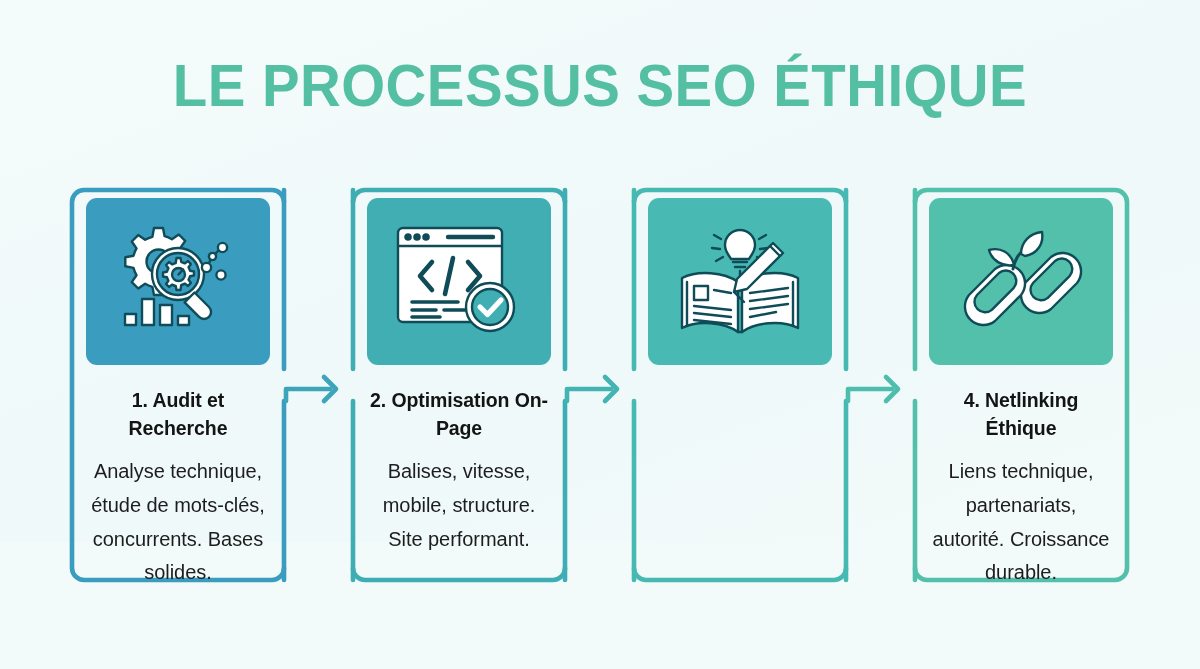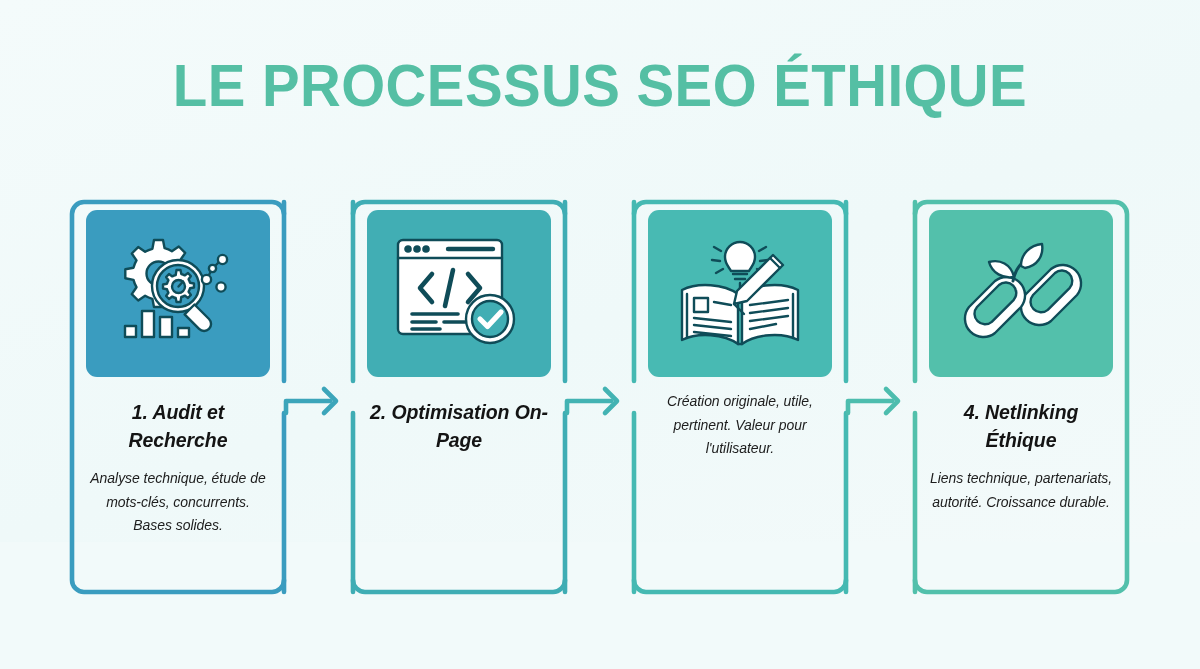--- a/index.html
+++ b/index.html
@@ -37,24 +37,23 @@
     color: #55bfa4;
     transform: scaleX(0.94);
     transform-origin: 50% 50%;
     white-space: nowrap;
   }
 
   
   .cards {
     position: absolute;
     left: 0;
-    top: 198px;
+    top: 186px;
     width: 1200px;
     height: 400px;
-    font-style: italic;
   }
 
   .card {
     position: absolute;
     top: 0;
     width: 220px;
     height: 398px;
     box-sizing: border-box;
     border-radius: 14px;
     background: transparent;
@@ -106,21 +105,21 @@
     color: #141414;
     text-align: center;
     line-height: 1.42;
     letter-spacing: -0.1px;
     max-width: 190px;
   }
 
   .card-desc {
     margin-top: 13px;
     font-family: "Liberation Sans", sans-serif;
-    font-size: 14px;
+    font-size: 20px;
     font-weight: 400;
     color: #1d1d1d;
     text-align: center;
     line-height: 1.68;
     letter-spacing: -0.05px;
     max-width: 184px;
   }
 
   
   .connector {
@@ -215,20 +214,21 @@
               <path d="M52 88 L80 88" stroke-width="3.6"></path>
               <path d="M20 95 L48 95" stroke-width="3.6"></path>
 
               <circle cx="98" cy="85" r="24" fill="#ffffff"></circle>
               <circle cx="98" cy="85" r="18" fill="#41aeb4"></circle>
               <path d="M88 85 L95.5 92.5 L109 78" stroke="#ffffff" stroke-width="5.2"></path>
             </g>
           </svg>
         </div>
         <div class="card-title">2. Optimisation On-Page</div>
+        <div class="card-desc">Balises, vitesse, mobile, structure. Site performant.</div>
       </div>
     </div>
 
     <svg class="connector" style="left:565px;" viewBox="0 0 86 398">
       <g fill="none" stroke="#43b3b3" stroke-width="4.6" stroke-linecap="round" stroke-linejoin="round">
         <path d="M 2 215 L 2 203 L 46 203"></path>
         <path d="M 40 191 L 52 203 L 40 215"></path>
       </g>
     </svg>
 
@@ -258,21 +258,20 @@
               <path d="M42 70 L59 73 M22 86 L59 90 M22 93 L59 97 M22 100 L59 104"></path>
 
               <path d="M78 73 L116 68 M78 81 L116 76 M78 89 L116 84 M78 97 L104 92"></path>
 
               <path fill="#ffffff" d="M101 23 l10 10 -36 36 -13 3 3-13 Z"></path>
               <path d="M62 72 l10 10"></path>
               <path d="M98 26 l10 10"></path>
             </g>
           </svg>
         </div>
-        <div class="card-desc">Création originale, utile, pertinent. Valeur pour l'utilisateur.</div>
       </div>
     </div>
 
     <svg class="connector" style="left:846px;" viewBox="0 0 86 398">
       <g fill="none" stroke="#4dbdae" stroke-width="4.6" stroke-linecap="round" stroke-linejoin="round">
         <path d="M 2 215 L 2 203 L 46 203"></path>
         <path d="M 40 191 L 52 203 L 40 215"></path>
       </g>
     </svg>
 

